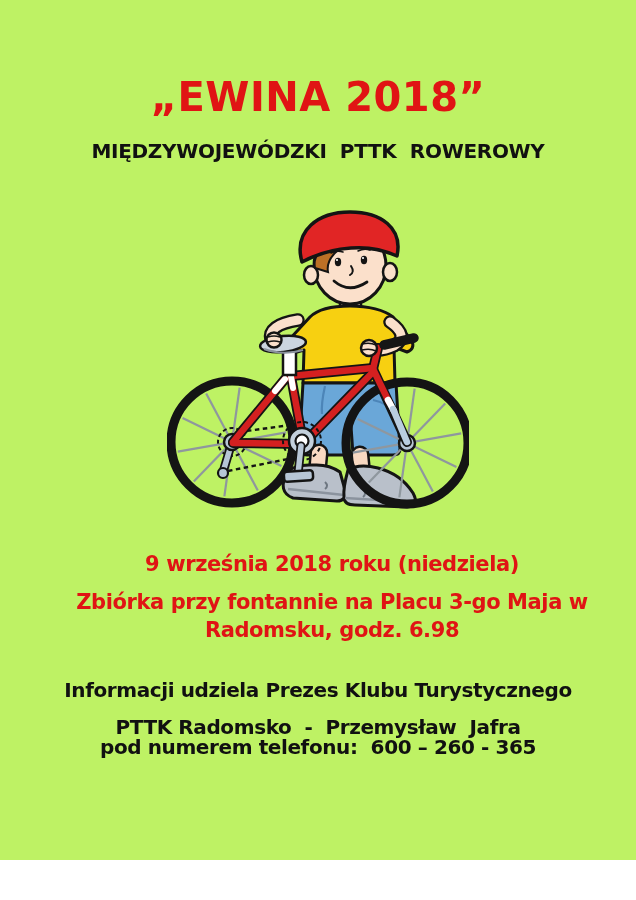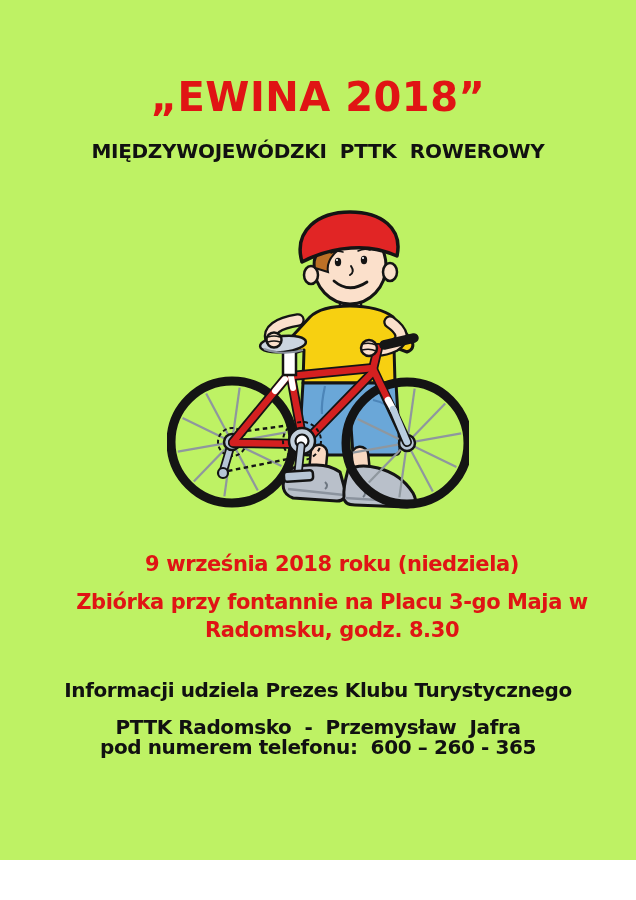--- a/index.html
+++ b/index.html
@@ -165,19 +165,19 @@
         <circle cx="107" cy="134" r="7.5" fill="#fbe0cb" stroke="#141414" stroke-width="2.5"></circle>
         <path d="M101,131 q6,-2 12,0 M101,136 q6,-2 12,0" stroke="#141414" stroke-width="1.4" fill="none"></path>
         <circle cx="202" cy="142" r="8" fill="#fbe0cb" stroke="#141414" stroke-width="2.5"></circle>
         <path d="M195,138 q8,-2 14,1 M195,144 q8,-2 14,1" stroke="#141414" stroke-width="1.4" fill="none"></path>
       </g>
     </svg>
   </div>
 
   <div class="txt red-line date-line">9 września 2018 roku (niedziela)</div>
 
-  <div class="txt red-line meeting-line">Zbiórka przy fontannie na Placu 3-go Maja w Radomsku, godz. 8.30</div>
+  <div class="txt red-line meeting-line">Zbiórka przy fontannie na Placu 3-go Maja w Radomsku, godz. 6.98</div>
 
   <div class="txt black-line info-1">Informacji udziela Prezes Klubu Turystycznego</div>
   <div class="txt black-line info-2">PTTK Radomsko  -  Przemysław  Jafra</div>
   <div class="txt black-line info-3">pod numerem telefonu:  600 – 260 - 365</div>
 
 </div>
 
 </body></html>

